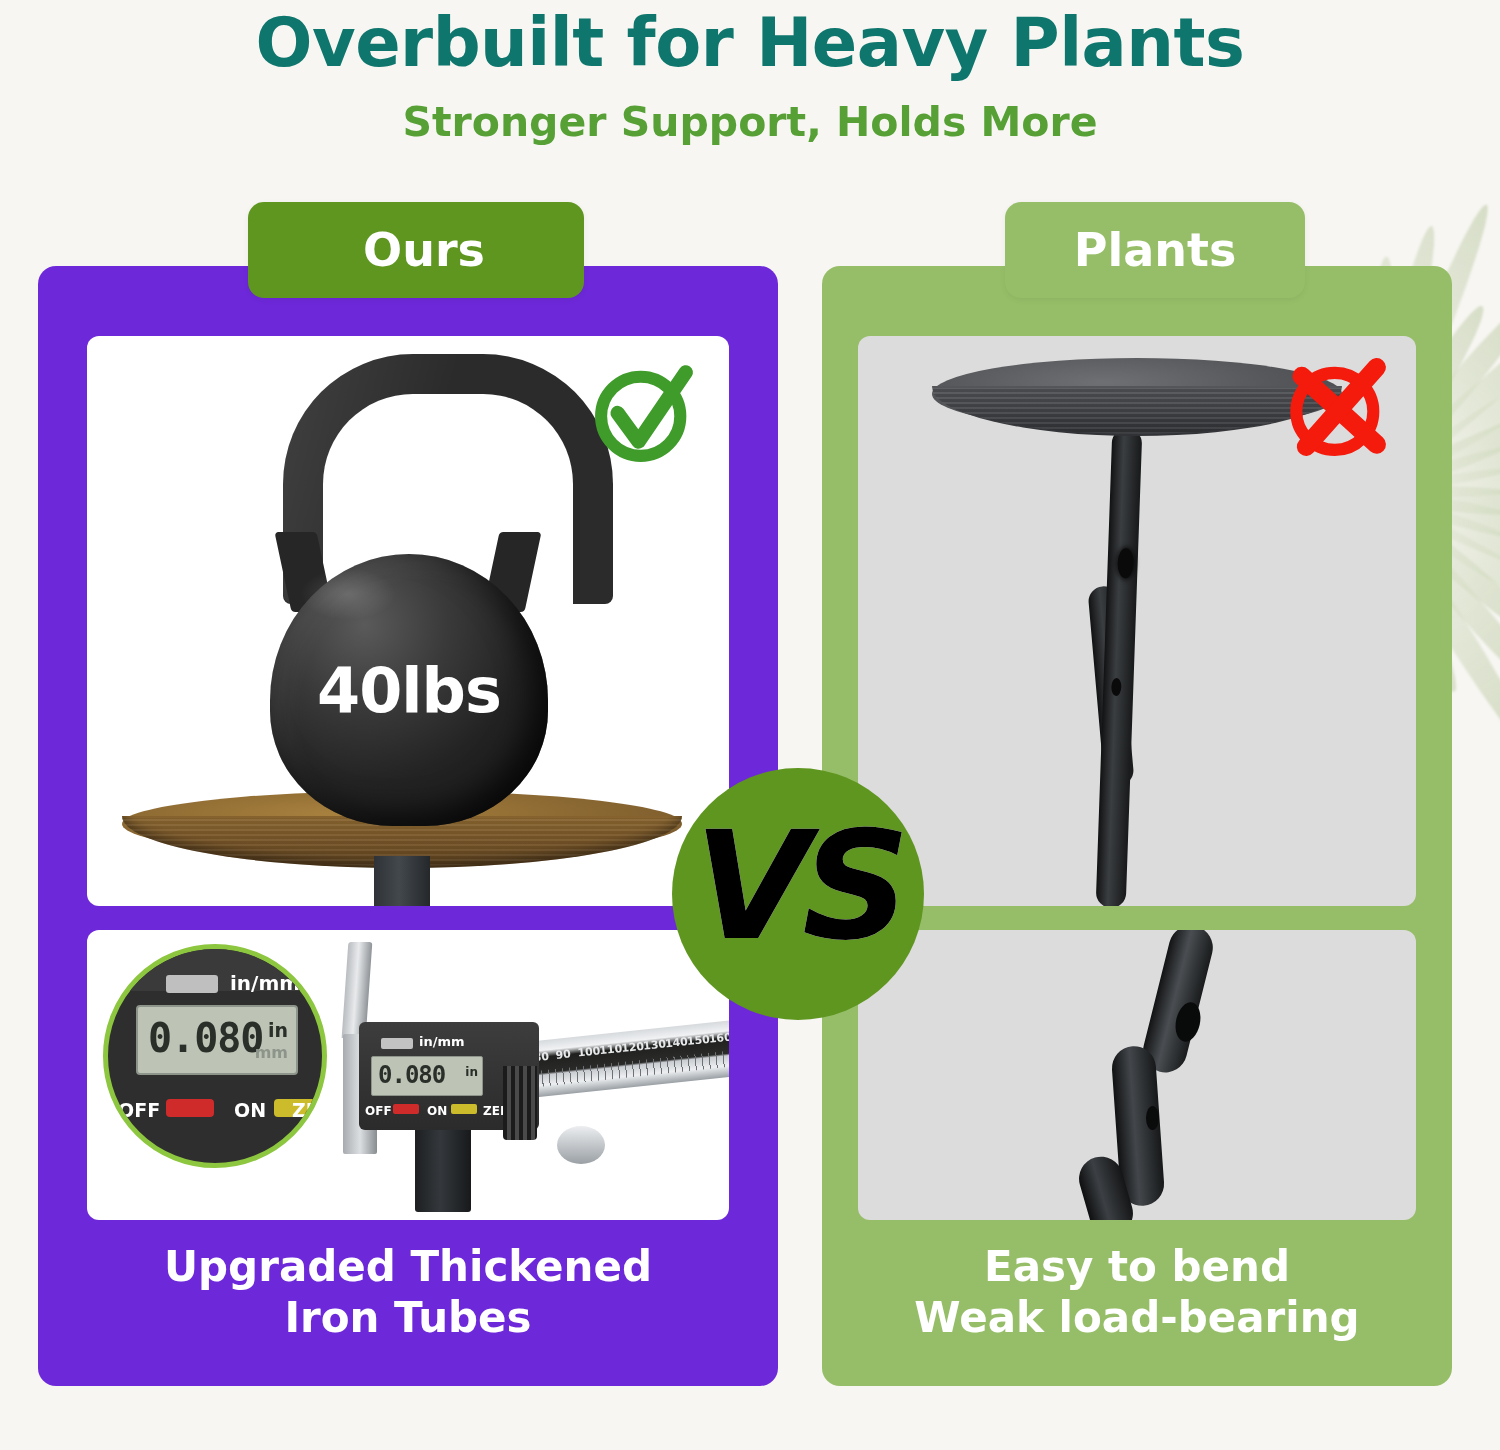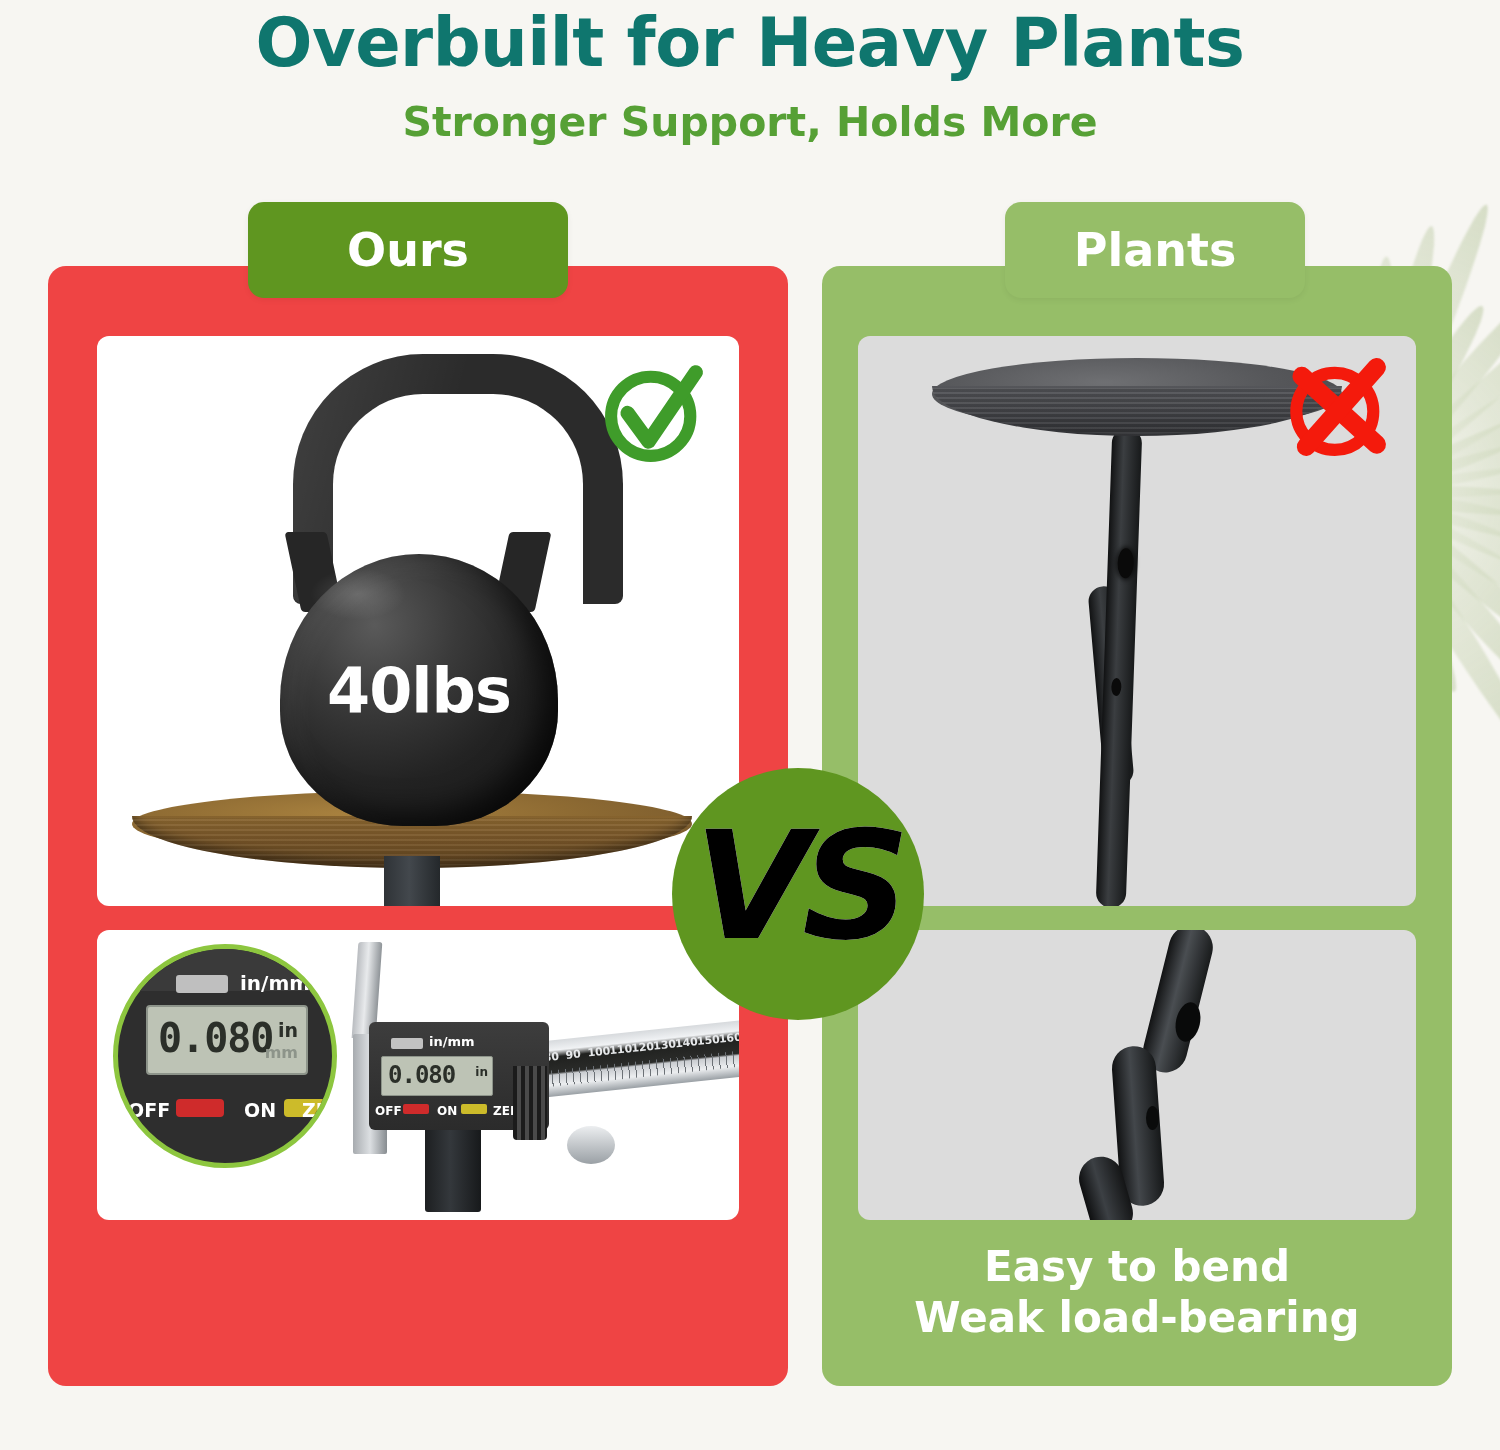--- a/index.html
+++ b/index.html
@@ -38,28 +38,28 @@
     font-size:41px;font-weight:600;color:#56a035;
   }
 
   
   .tab{
     position:absolute;height:96px;border-radius:16px;
     display:flex;align-items:center;justify-content:center;
     color:#fff;font-size:46px;font-weight:700;z-index:6;
     box-shadow:0 2px 6px rgba(0,0,0,.06);
   }
-  .tab-ours{left:248px;top:202px;width:320px;background:#5f9620;}
+  .tab-ours{left:248px;top:202px;width:320px;background:#5f9620;padding-left:16px;}
   .tab-others{left:1005px;top:202px;width:300px;background:#96be68;}
 
   
   .panel{
     position:absolute;border-radius:18px;top:266px;height:1120px;z-index:3;
   }
-  .panel-ours{left:48px;width:740px;background:#ef4444;}
+  .panel-ours{left:38px;width:740px;background:#6d28d9;}
   .panel-others{left:822px;width:630px;background:#96be68;}
 
   .inner{
     position:absolute;border-radius:12px;overflow:hidden;
   }
   .ours-top{left:49px;top:70px;width:642px;height:570px;background:#ffffff;}
   .ours-bot{left:49px;top:664px;width:642px;height:290px;background:#ffffff;}
   .others-top{left:36px;top:70px;width:558px;height:570px;background:#dcdcdc;}
   .others-bot{left:36px;top:664px;width:558px;height:290px;background:#dcdcdc;}
 
@@ -368,20 +368,24 @@
         <div class="cz-off">OFF</div>
         <div class="cz-red"></div>
         <div class="cz-on">ON</div>
         <div class="cz-yel"></div>
         <div class="cz-zero">ZERO</div>
       </div>
 
     </div>
   </div>
 
+  <div class="caption">
+    <div>Upgraded Thickened</div>
+    <div>Iron Tubes</div>
+  </div>
 </div>
 
 <div class="panel panel-others">
 
   <div class="inner others-top">
     <div class="ot-wrap">
       <div class="gt-bend"></div>
       <div class="gt-pole"></div>
       <div class="gt-top"></div>
       <div class="gt-edge"></div>

